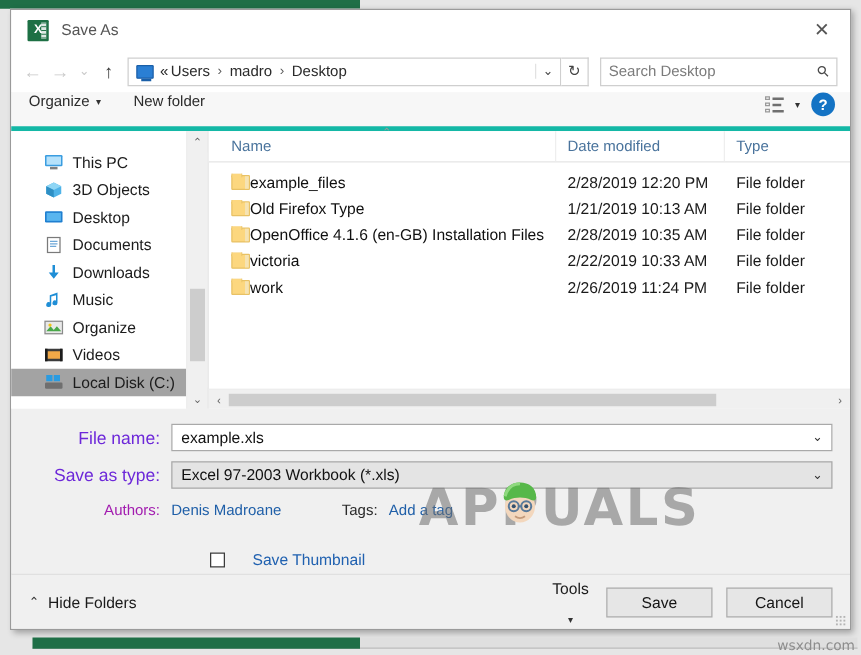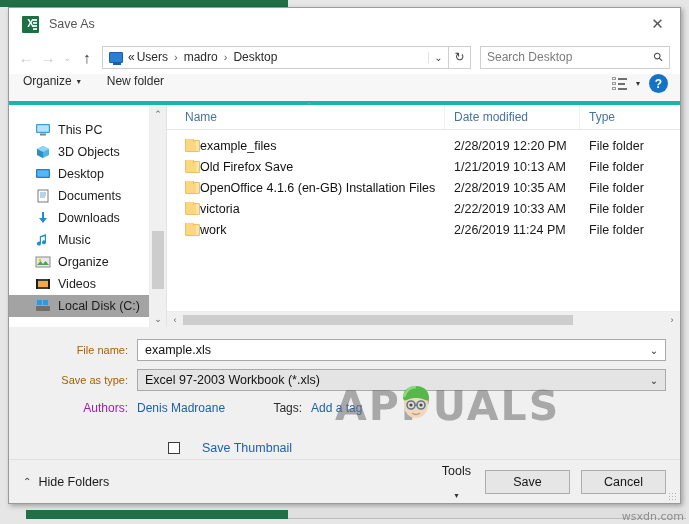--- a/index.html
+++ b/index.html
@@ -87,21 +87,21 @@
   .folder:after{content:"";position:absolute;right:0;top:0;bottom:0;width:3px;background:#f5e3b4;}
 
   .hscroll { height:16px; background:#f0f0f0; display:flex; align-items:center; border-top:1px solid #ededed; }
   .hs-arrow { width:16px; text-align:center; font-size:9px; color:#606060; }
   .hs-track { flex:1; height:12px; position:relative; }
   .hs-thumb { position:absolute; left:0; top:1px; bottom:1px; width:81%; background:#cdcdcd; }
 
   
   .form { background:#f0f0f0; padding:11px 0 0 0; flex:none; }
   .frow { display:flex; align-items:center; height:24px; margin-bottom:6px; }
-  .flabel { width:128px; text-align:right; padding-right:9px; font-size:11px; color:#a16207; }
+  .flabel { width:128px; text-align:right; padding-right:9px; font-size:14px; color:#6d28d9; }
   .combo { flex:1; margin-right:14px; height:22px; border:1px solid #a9a9a9; background:#fff; display:flex; align-items:center; padding-left:7px; font-size:12.5px; color:#111; }
   .combo.gray { background:#e4e4e4; }
   .combo .cv { flex:1; }
   .combo .cdd { width:22px; text-align:center; font-size:10px; color:#333; }
 
   .metarow { display:flex; align-items:center; height:20px; margin-top:3px; font-size:12px; }
   .meta-label { width:128px; text-align:right; padding-right:9px; color:#a21caf; }
   .meta-link { color:#1f5fa8; }
   .meta-label2 { width:86px; text-align:right; padding-right:9px; color:#2a2a2a; }
   .thumbrow { display:flex; align-items:center; height:22px; margin-top:19px; padding-left:159px; gap:22px; }
@@ -287,21 +287,21 @@
             <div class="c-name">
               <span class="folder"></span>
               <span>example_files</span>
             </div>
             <div class="c-date">2/28/2019 12:20 PM</div>
             <div class="c-type">File folder</div>
           </div>
           <div class="row">
             <div class="c-name">
               <span class="folder"></span>
-              <span>Old Firefox Save</span>
+              <span>Old Firefox Type</span>
             </div>
             <div class="c-date">1/21/2019 10:13 AM</div>
             <div class="c-type">File folder</div>
           </div>
           <div class="row">
             <div class="c-name">
               <span class="folder"></span>
               <span>OpenOffice 4.1.6 (en-GB) Installation Files</span>
             </div>
             <div class="c-date">2/28/2019 10:35 AM</div>

